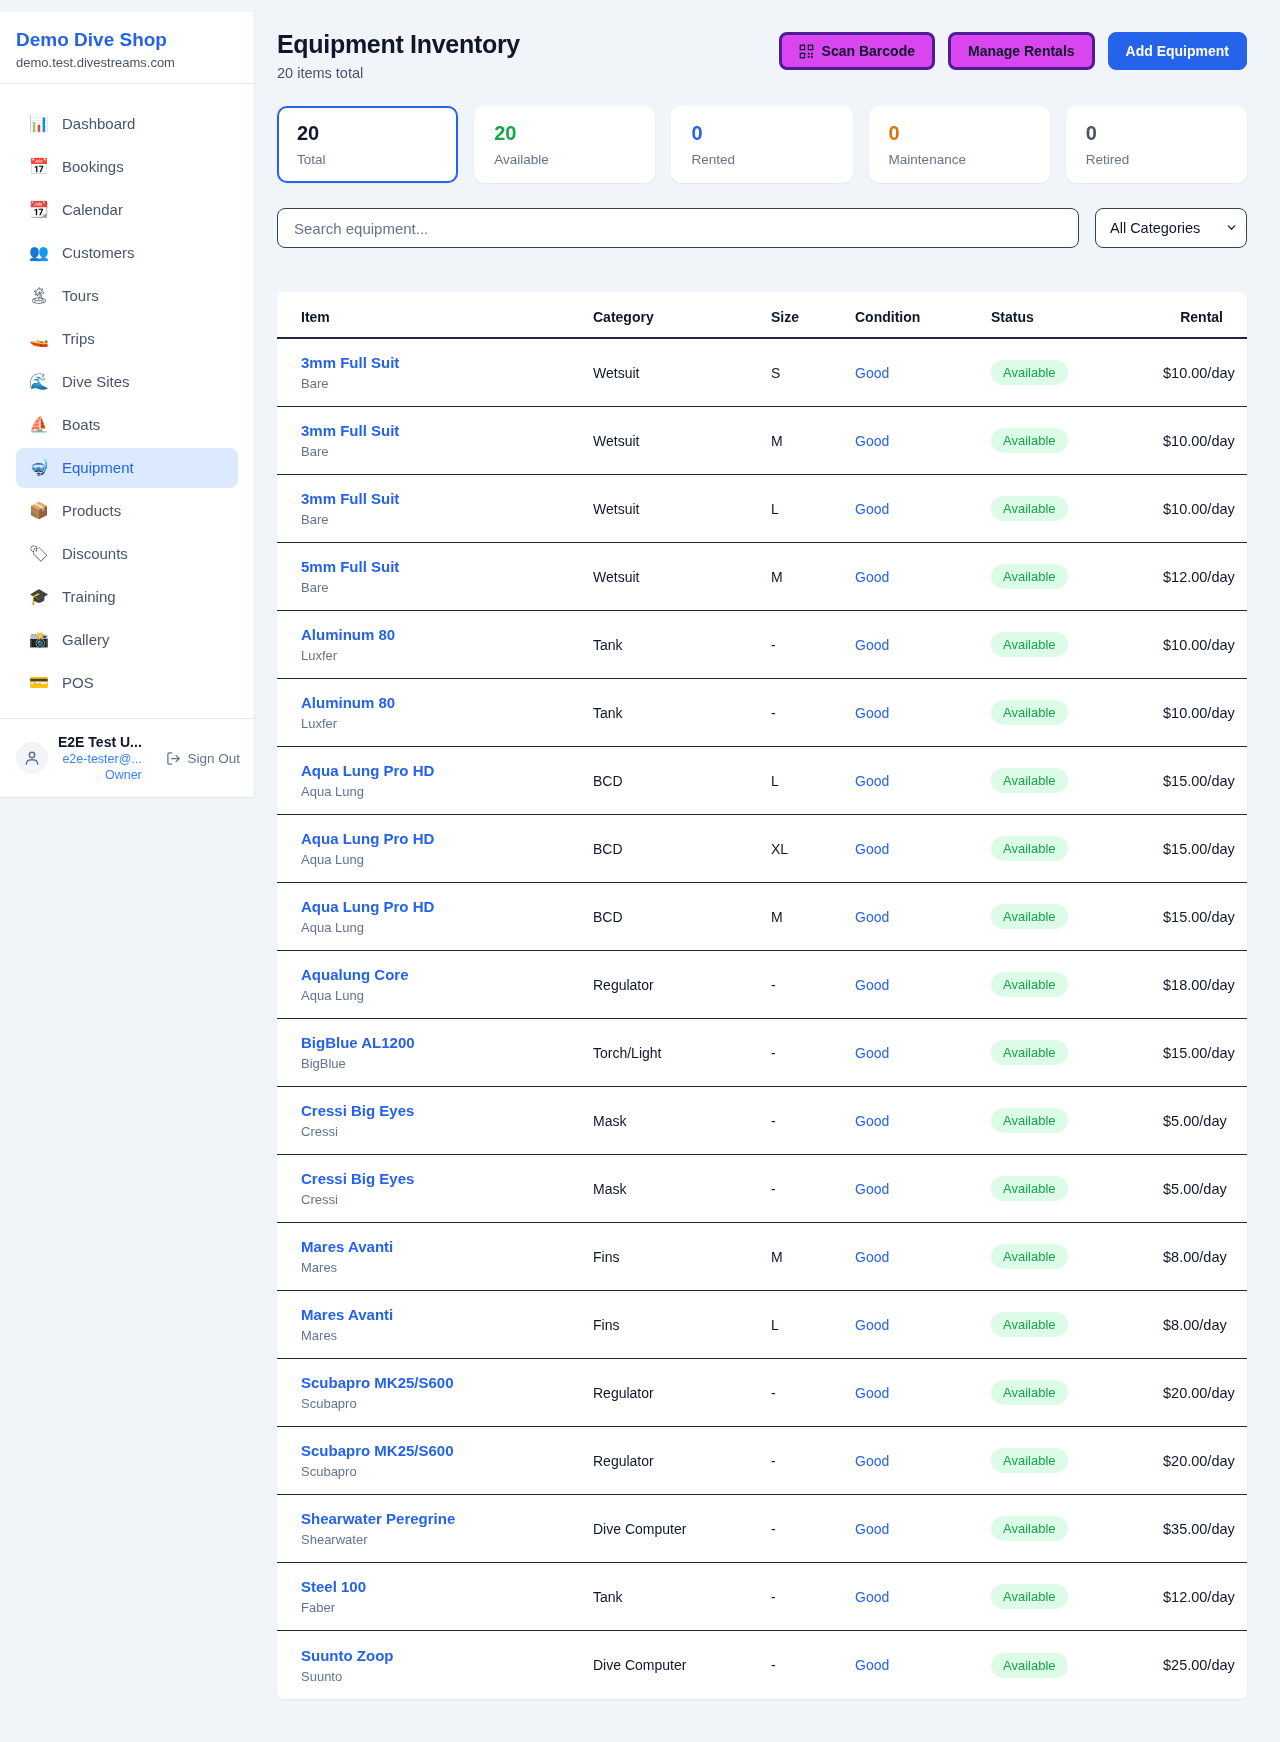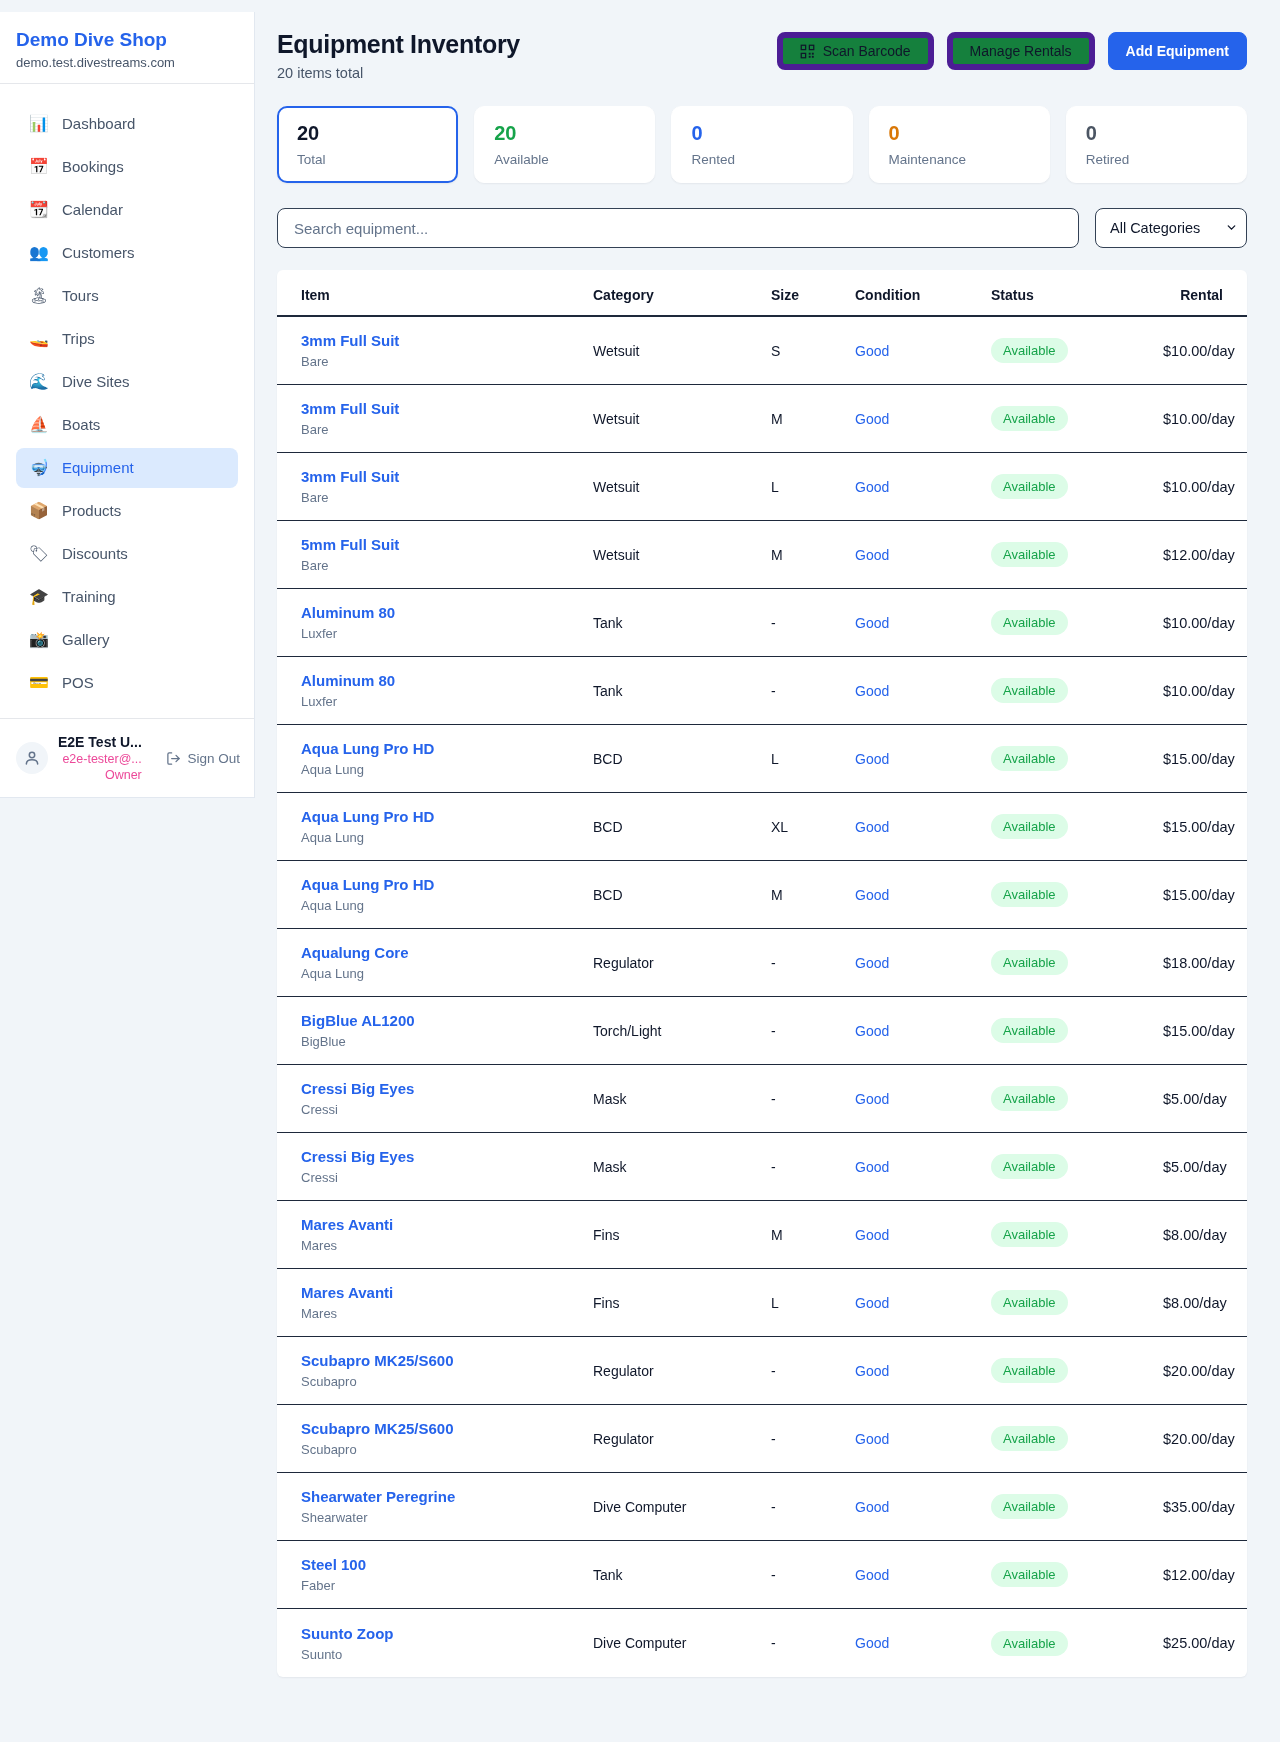--- a/index.html
+++ b/index.html
@@ -27,35 +27,35 @@
   .user-section {
     border-top:1px solid #e5e7eb; padding:15px 14px 15px 16px;
     display:flex; align-items:center; gap:10px;text-align:right;
   }
   .avatar {
     width:32px; height:32px; border-radius:50%; background:#f1f5f9;
     display:flex; align-items:center; justify-content:center; flex:0 0 32px;
   }
   .user-info { min-width:0; }
   .user-name { font-size:14px; font-weight:700; color:#0f172a; white-space:nowrap; }
-  .user-email, .user-role { font-size:12.5px; color:#ec4899; margin-top:2px; white-space:nowrap; }
+  .user-email, .user-role { font-size:12.5px; color:#3b82f6; margin-top:2px; white-space:nowrap; }
   .signout {
     margin-left:auto; display:flex; align-items:center; gap:6px;
     color:#64748b; font-size:13.5px; cursor:pointer; white-space:nowrap;
   }
   
   .main { margin-left:255px; padding:30px 33px 0 22px; }
   .page-header { display:flex; justify-content:space-between; align-items:flex-start; }
   .page-title { font-size:25px; font-weight:700; letter-spacing:-0.3px; }
   .page-subtitle { font-size:14.5px; color:#475569; margin-top:6px; }
   .header-actions { display:flex; gap:13px; align-items:center; margin-top:2px; }
   .btn {
     display:flex; align-items:center; gap:8px; height:38px; padding:0 17px;
-    border-radius:8px; font-size:14px; font-weight:400; cursor:pointer;
-    background:#15803d; border:6px solid #4c1d95; color:#0f172a;
+    border-radius:8px; font-size:14px; font-weight:700; cursor:pointer;
+    background:#d946ef; border:3px solid #4c1d95; color:#0f172a;
     font-family:inherit;
   }
   .btn-primary { background:#2563eb; border:1px solid #2563eb; color:#fff; font-weight:600; }
   
   .stats { display:flex; gap:16px; margin-top:25px; }
   .stat-card {
     flex:1; background:#fff; border-radius:10px; padding:15px 19px;
     box-shadow:0 1px 2px rgba(15,23,42,.06); border:1px solid #fff; cursor:pointer;
   }
   .stat-card.selected { border:2px solid #2563eb; padding:14px 18px; }
@@ -70,21 +70,21 @@
   .search-input::placeholder { color:#64748b; }
   .select-wrap { position:relative; width:152px; }
   .category-select {
     width:100%; height:40px; border:1px solid #334155; border-radius:8px;
     background:#fff; font-size:14.5px; font-family:inherit; color:#0f172a;
     padding:0 26px 0 14px; appearance:none; -webkit-appearance:none; cursor:pointer;
   }
   .select-chevron { position:absolute; right:9px; top:13px; pointer-events:none; }
   
   .table-card {
-    margin-top:22px; background:#fff; border-radius:6px; overflow:hidden;
+    margin-top:44px; background:#fff; border-radius:6px; overflow:hidden;
     box-shadow:0 1px 2px rgba(15,23,42,.06);
   }
   .tgrid { display:grid; grid-template-columns:292px 178px 84px 136px 172px 1fr; align-items:center; }
   .thead { padding:17px 24px 12px; border-bottom:2px solid #1e293b; }
   .th { font-size:14px; font-weight:700; color:#0f172a; }
   .th.right, .cell.right { text-align:right; }
   .trow { padding:14px 24px; border-bottom:1.5px solid #1e293b; min-height:68px; }
   .trow:last-child { border-bottom:none; }
   .item-name { font-size:15px; font-weight:600; color:#2563eb; cursor:pointer; }
   .item-brand { font-size:13px; color:#64748b; margin-top:5px; }

